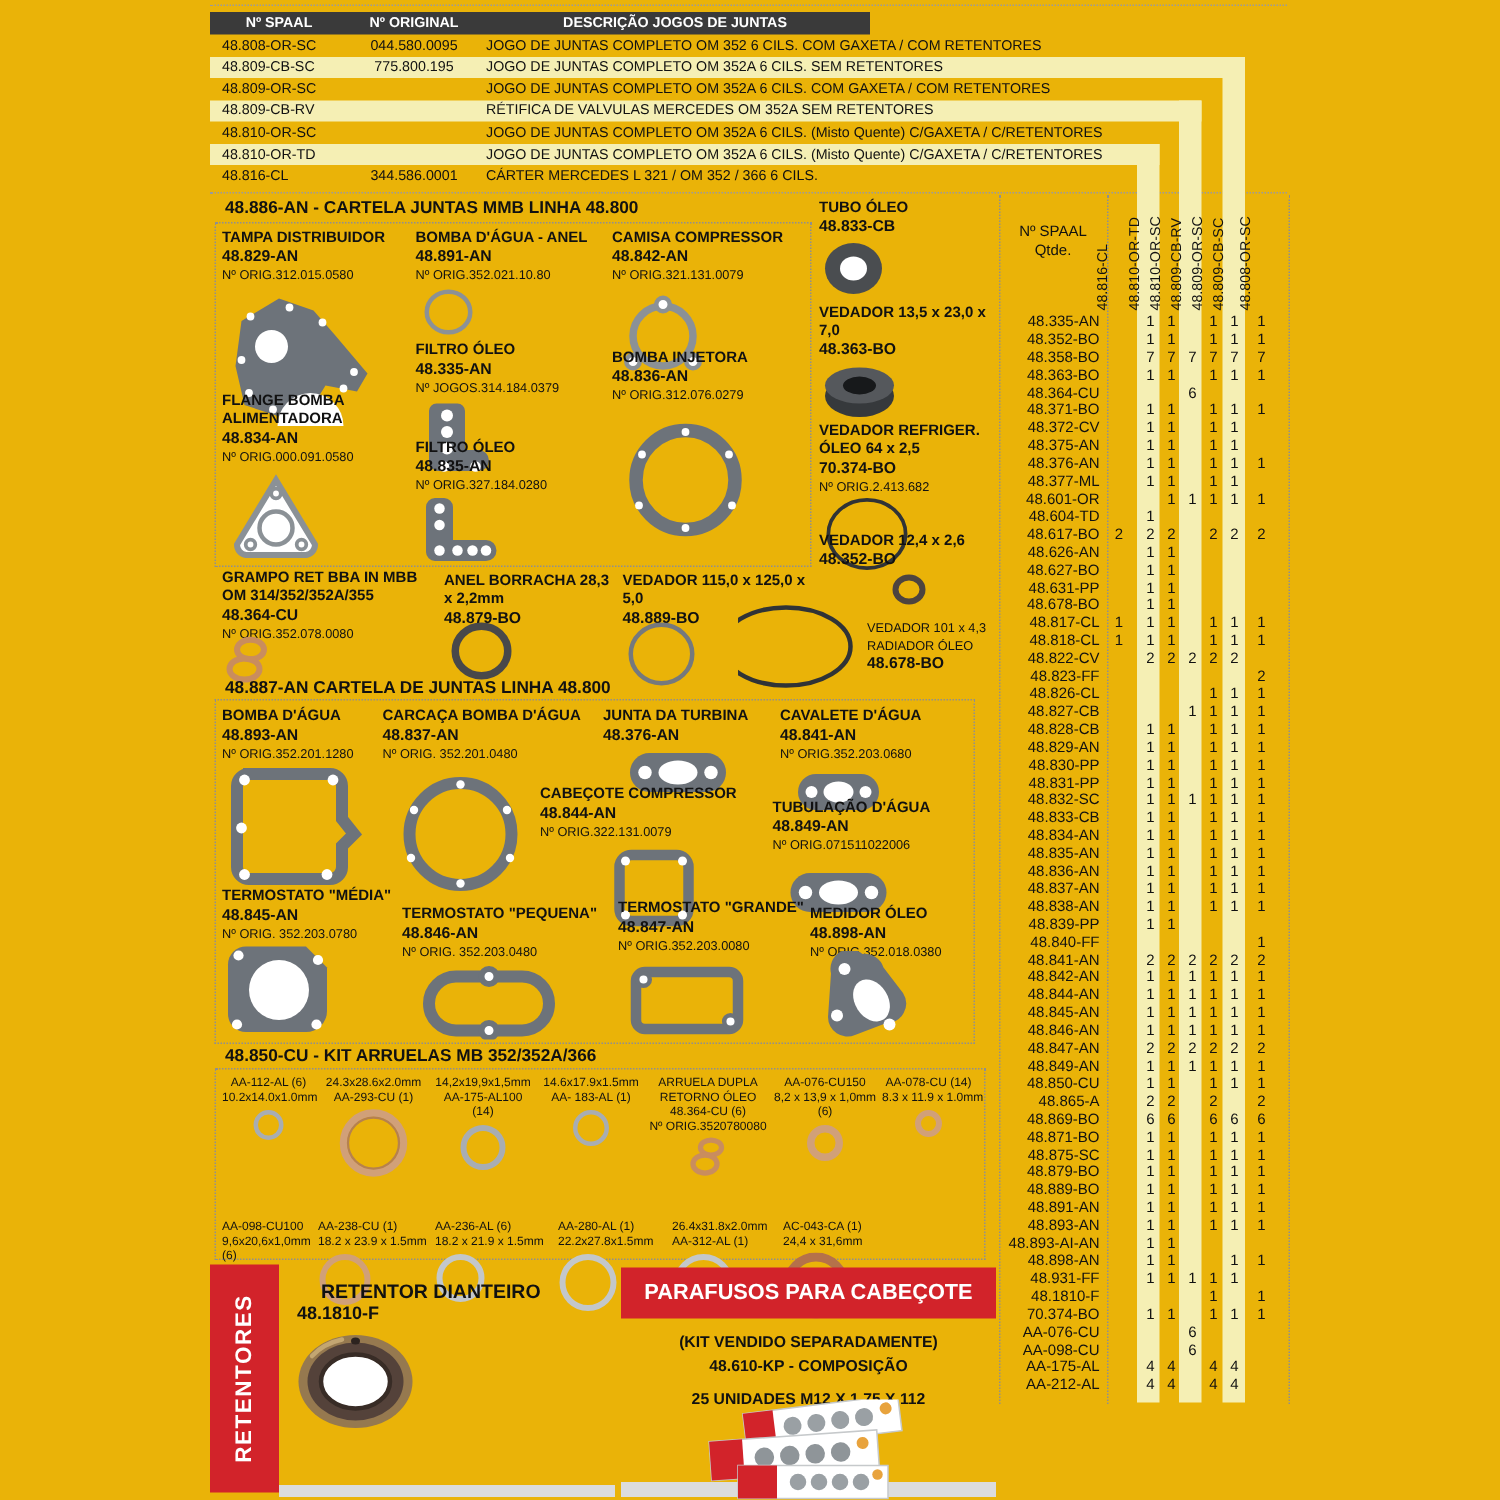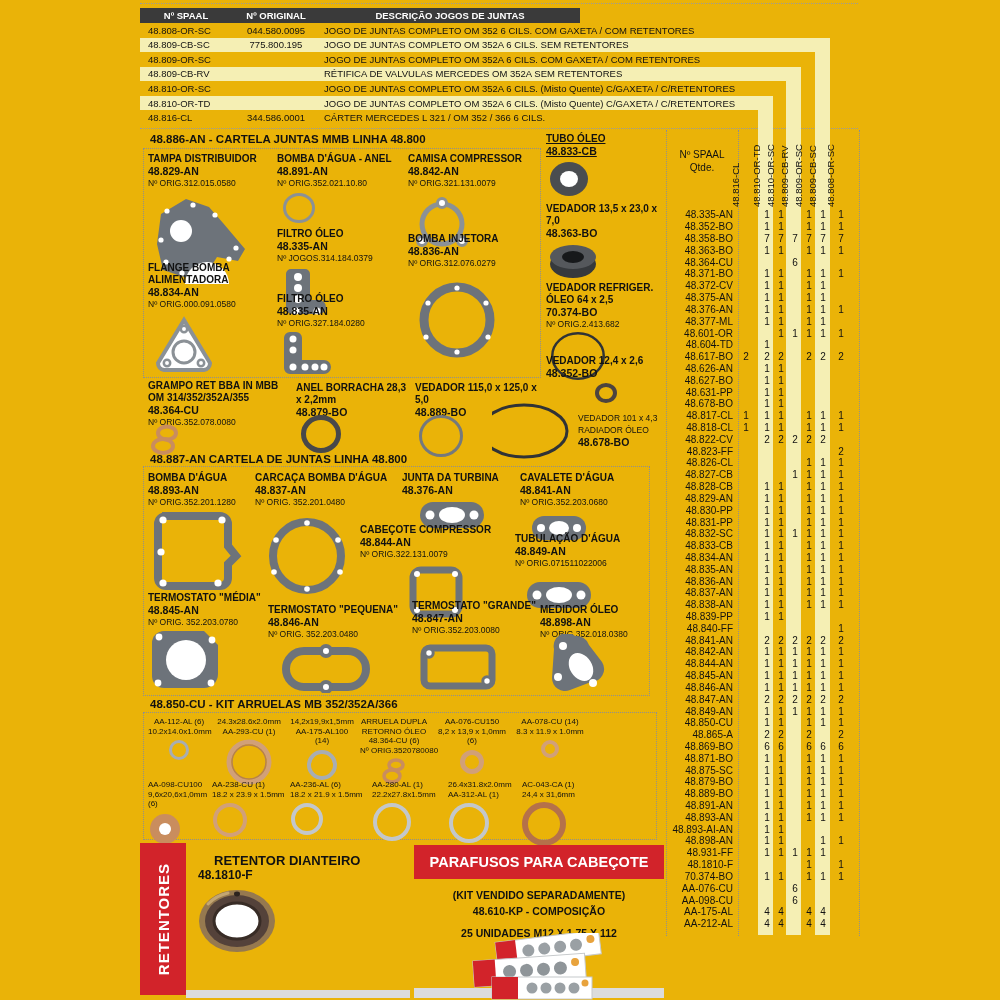--- a/index.html
+++ b/index.html
@@ -1058,21 +1058,21 @@
   <div class="it-shape" style="left:415px;top:280px;"><svg width="84" height="80" viewBox="0 0 84 80">
         <circle cx="42" cy="40" r="33" fill="none" stroke="#6d737a" stroke-width="9"></circle>
         <circle cx="42" cy="8" r="2.6" fill="#fff"></circle>
         <circle cx="13" cy="23" r="2.6" fill="#fff"></circle>
         <circle cx="71" cy="23" r="2.6" fill="#fff"></circle>
         <circle cx="11" cy="57" r="2.6" fill="#fff"></circle>
         <circle cx="73" cy="57" r="2.6" fill="#fff"></circle>
         <circle cx="42" cy="72" r="2.6" fill="#fff"></circle>
       </svg></div>
 
-  <div class="item" style="left:546px;top:133px;width:112px;text-decoration:underline;">
+  <div class="item" style="left:546px;top:133px;width:112px;">
     <div class="it-title">TUBO ÓLEO</div>
     <div class="it-part">48.833-CB</div>
   </div>
   <div class="it-shape" style="left:548px;top:160px;"><svg width="42" height="38" viewBox="0 0 42 38">
         <ellipse cx="21" cy="19" rx="19" ry="17" fill="#4a4d50"></ellipse>
         <ellipse cx="21" cy="19" rx="9" ry="8" fill="#fff"></ellipse>
       </svg></div>
 
   <div class="item" style="left:546px;top:203px;width:112px;">
     <div class="it-title">VEDADOR 13,5 x 23,0 x 7,0</div>
@@ -1294,20 +1294,29 @@
         <div>
           <div class="wline">14,2x19,9x1,5mm</div>
           <div class="wline">AA-175-AL100</div>
           <div class="wline">(14)</div>
         </div>
         <div class="kshape"><svg width="32" height="32" viewBox="0 0 32 32">
             <ellipse cx="16" cy="16" rx="13" ry="13" fill="none" stroke="#a8adb2" stroke-width="4"></ellipse>
           </svg></div>
       </div>
 
+      <div class="kcell">
+        <div>
+          <div class="wline">14.6x17.9x1.5mm</div>
+          <div class="wline">AA- 183-AL (1)</div>
+        </div>
+        <div class="kshape"><svg width="26" height="26" viewBox="0 0 26 26">
+            <ellipse cx="13" cy="13" rx="10.5" ry="10.5" fill="none" stroke="#a8adb2" stroke-width="3"></ellipse>
+          </svg></div>
+      </div>
 
       <div class="kcell">
         <div>
           <div class="wline">ARRUELA DUPLA</div>
           <div class="wline">RETORNO ÓLEO</div>
           <div class="wline">48.364-CU (6)</div>
           <div class="wline">Nº ORIG.3520780080</div>
         </div>
         <div class="kshape"><svg width="24" height="26" viewBox="0 0 24 26">
             <ellipse cx="14" cy="7" rx="7" ry="5" fill="none" stroke="#c98d5e" stroke-width="3.5"></ellipse>
@@ -1329,21 +1338,21 @@
       <div class="kcell">
         <div>
           <div class="wline">AA-078-CU (14)</div>
           <div class="wline">8.3 x 11.9 x 1.0mm</div>
         </div>
         <div class="kshape"><svg width="20" height="20" viewBox="0 0 20 20">
             <ellipse cx="10" cy="10" rx="7" ry="7" fill="none" stroke="#d1a078" stroke-width="4"></ellipse>
           </svg></div>
       </div>
     </div>
-  <div class="krow krow2" style="left:148px;top:780px;width:506px;">
+  <div class="krow krow2" style="left:148px;top:813px;width:506px;">
 
       <div class="kcell">
         <div>
           <div class="wline">AA-098-CU100</div>
           <div class="wline">9,6x20,6x1,0mm</div>
           <div class="wline">(6)</div>
         </div>
         <div class="kshape"><svg width="34" height="34" viewBox="0 0 34 34">
             <circle cx="17" cy="17" r="15" fill="#c98d5e"></circle>
             <circle cx="17" cy="17" r="6" fill="#fff"></circle>

